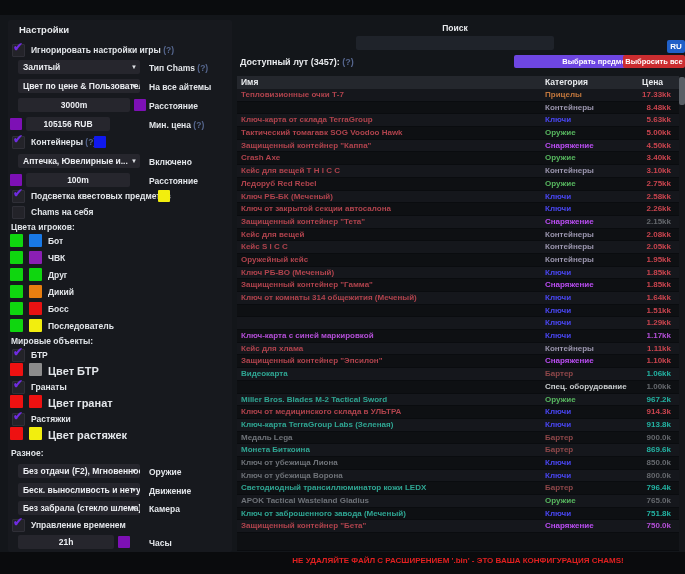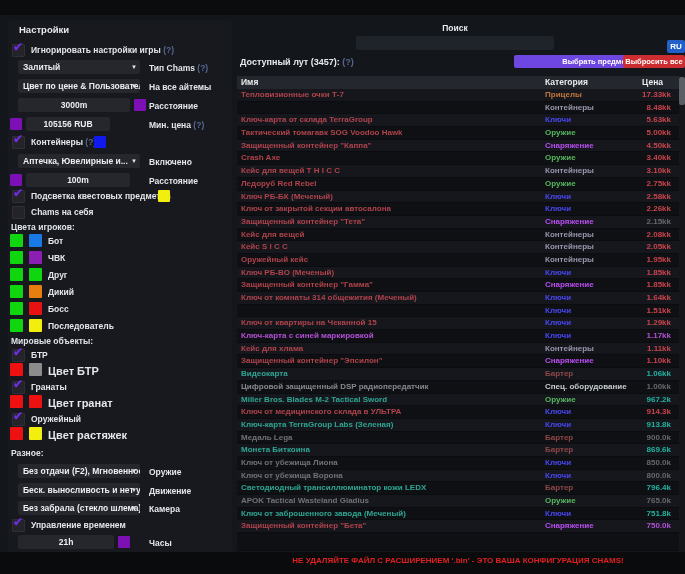--- a/index.html
+++ b/index.html
@@ -198,21 +198,21 @@
     <div class="sr" style="top:375px;height:14px">
       <span class="sw13" style="left: 2px; background: rgb(238, 17, 17);"></span>
       <span class="sw13" style="left: 21px; background: rgb(238, 17, 17);"></span>
       <span class="wlab">Цвет гранат</span>
     </div>
 
     <div class="sr" style="top:393px">
       <span class="cb">
           <span class="chk" style="color: rgb(111, 44, 224);">✔</span>
         </span>
-      <span class="cl">Оружейный</span>
+      <span class="cl">Растяжки</span>
     </div>
     <div class="sr" style="top:407px;height:14px">
       <span class="sw13" style="left: 2px; background: rgb(238, 17, 17);"></span>
       <span class="sw13" style="left: 21px; background: rgb(242, 238, 14);"></span>
       <span class="wlab">Цвет растяжек</span>
     </div>
 
     <div class="stitle" style="top:428px">Разное:</div>
 
     <div class="sr" style="top:444px">
@@ -348,21 +348,20 @@
         <span class="tn" style="color: rgb(176, 67, 77);">Ключ от комнаты 314 общежития (Меченый)</span>
         <span class="tc" style="color: rgb(73, 70, 242);">Ключи</span>
         <span class="tp" style="color: rgb(201, 68, 78);">1.64kk</span>
       </div>
       <div class="trow">
         <span class="tn" style="color: rgb(176, 67, 77); margin-top: 48px;">Ключ от наружной двери Kiba Arms</span>
         <span class="tc" style="color: rgb(73, 70, 242);">Ключи</span>
         <span class="tp" style="color: rgb(201, 68, 78);">1.51kk</span>
       </div>
       <div class="trow">
-        <span class="tn" style="color: rgb(176, 67, 77);">Ключ от квартиры на Чеканной 15</span>
         <span class="tc" style="color: rgb(73, 70, 242);">Ключи</span>
         <span class="tp" style="color: rgb(201, 68, 78);">1.29kk</span>
       </div>
       <div class="trow">
         <span class="tn" style="color: rgb(180, 79, 216);">Ключ-карта с синей маркировкой</span>
         <span class="tc" style="color: rgb(73, 70, 242);">Ключи</span>
         <span class="tp" style="color: rgb(180, 79, 216);">1.17kk</span>
       </div>
       <div class="trow">
         <span class="tn" style="color: rgb(176, 67, 77);">Кейс для хлама</span>
@@ -373,21 +372,20 @@
         <span class="tn" style="color: rgb(176, 67, 77);">Защищенный контейнер "Эпсилон"</span>
         <span class="tc" style="color: rgb(186, 77, 242);">Снаряжение</span>
         <span class="tp" style="color: rgb(201, 68, 78);">1.10kk</span>
       </div>
       <div class="trow">
         <span class="tn" style="color: rgb(47, 166, 147);">Видеокарта</span>
         <span class="tc" style="color: rgb(142, 71, 73);">Бартер</span>
         <span class="tp" style="color: rgb(35, 178, 162);">1.06kk</span>
       </div>
       <div class="trow">
-        <span class="tn" style="color: rgb(133, 137, 143);">Цифровой защищенный DSP радиопередатчик</span>
         <span class="tc" style="color: rgb(200, 204, 206);">Спец. оборудование</span>
         <span class="tp" style="color: rgb(101, 104, 109);">1.00kk</span>
       </div>
       <div class="trow">
         <span class="tn" style="color: rgb(47, 166, 147);">Miller Bros. Blades M-2 Tactical Sword</span>
         <span class="tc" style="color: rgb(87, 183, 95);">Оружие</span>
         <span class="tp" style="color: rgb(35, 178, 162);">967.2k</span>
       </div>
       <div class="trow">
         <span class="tn" style="color: rgb(176, 67, 77);">Ключ от медицинского склада в УЛЬТРА</span>

